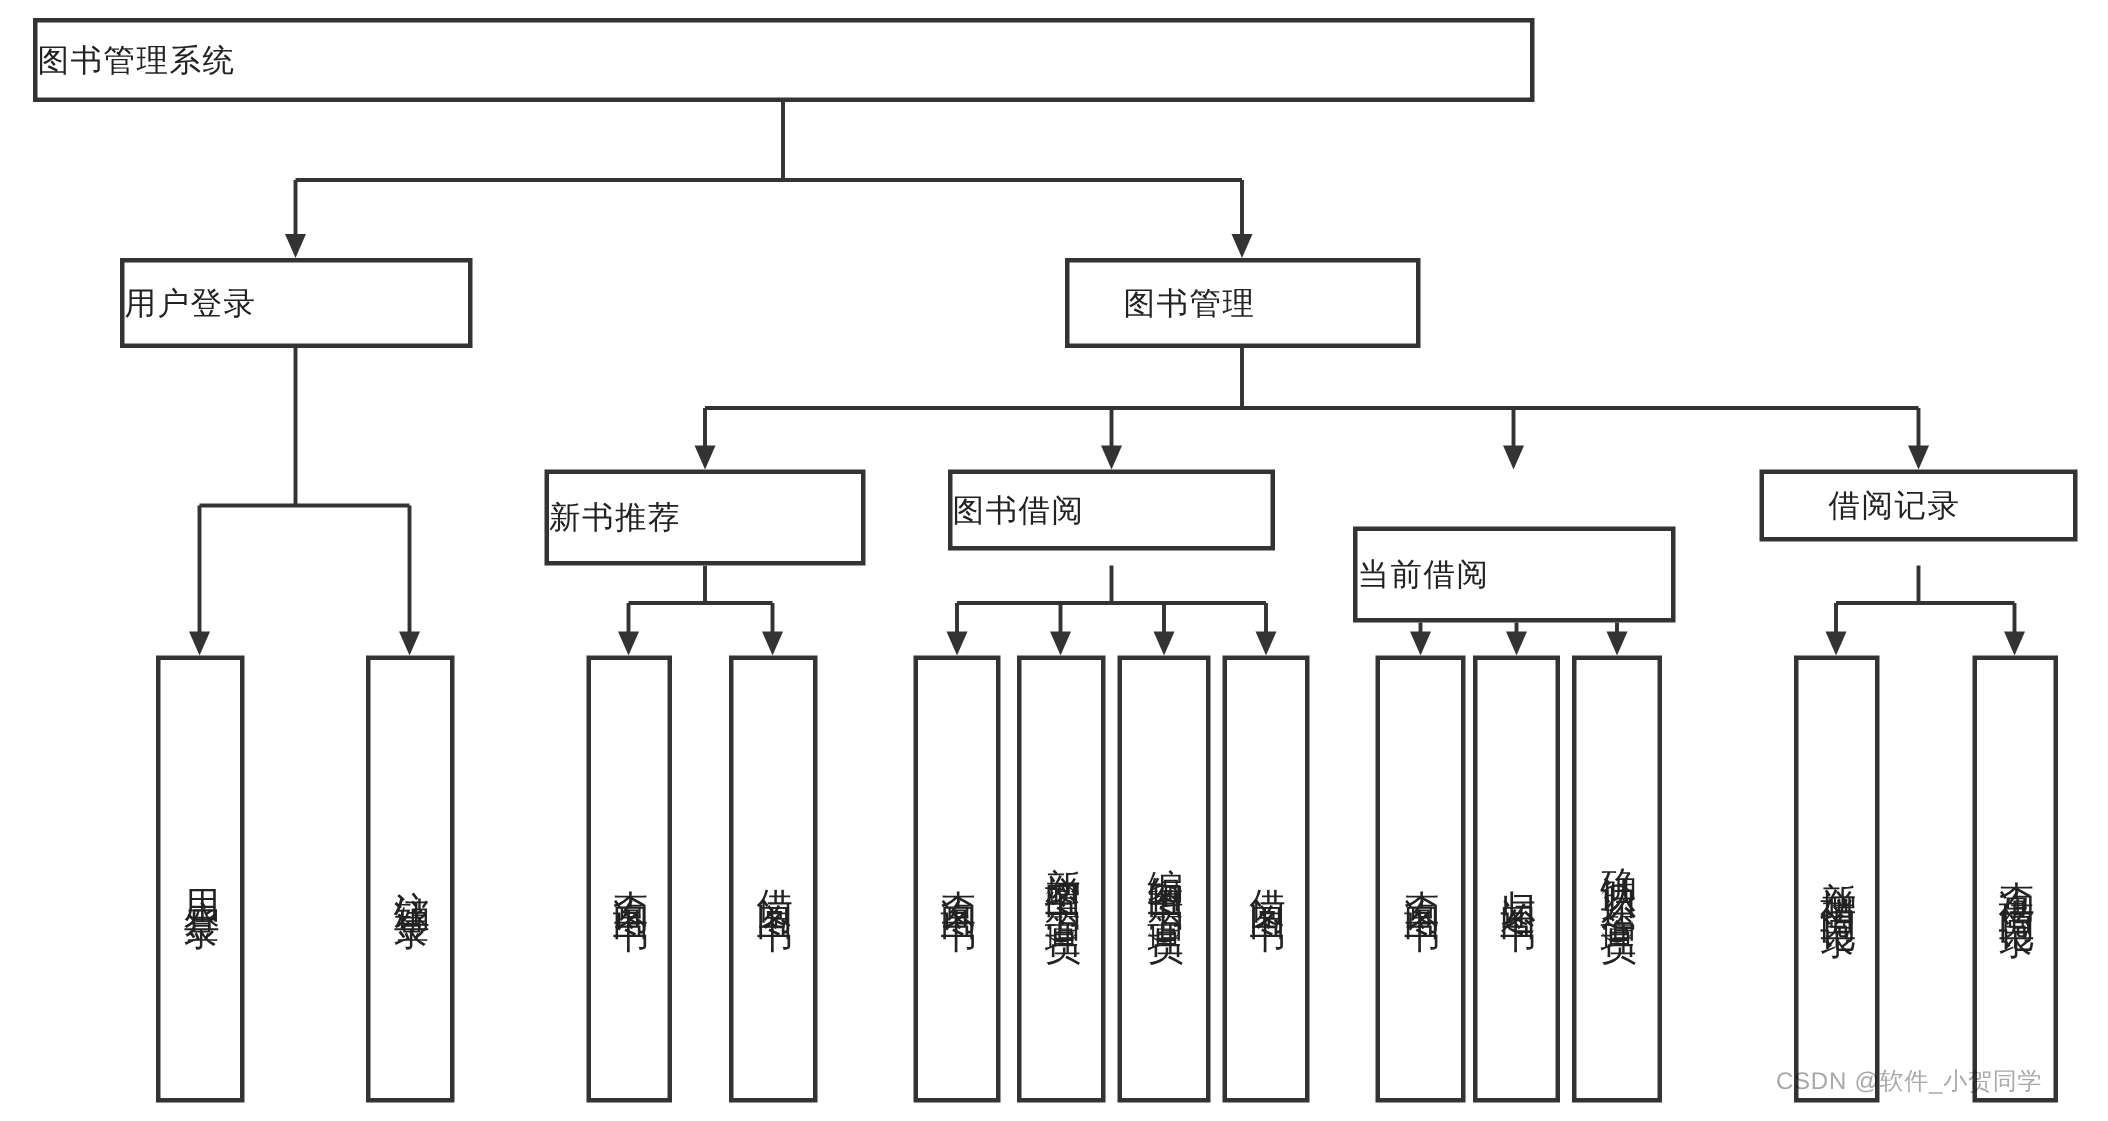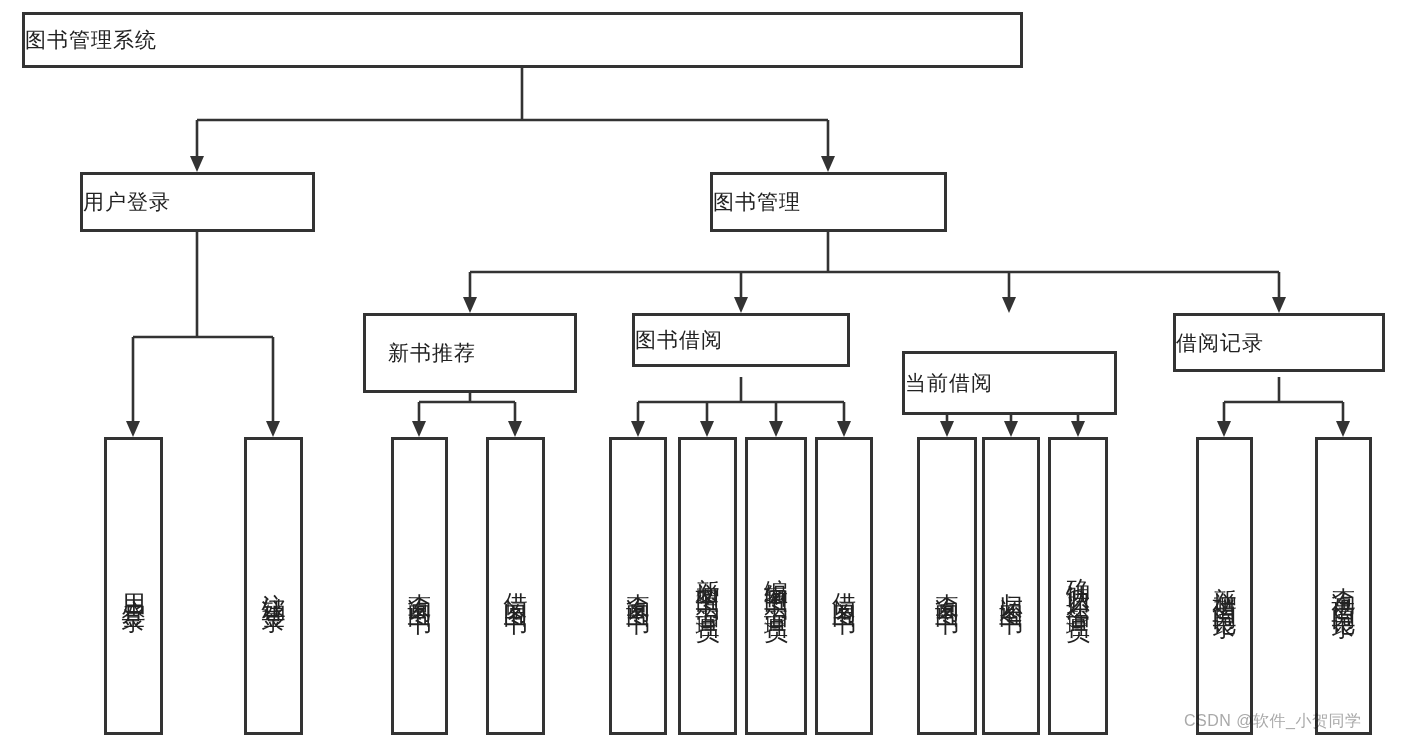--- a/index.html
+++ b/index.html
@@ -107,34 +107,34 @@
     </g>
   </svg>
 
   <div class="hbox" style="left:22px; top:12px; width:1001px; height:56px;">
     <span>图书管理系统</span>
   </div>
 
   <div class="hbox" style="left:80px; top:172px; width:235px; height:60px;">
     <span>用户登录</span>
   </div>
-  <div class="hbox" style="left:710px; top:172px; width:237px; height:60px;">
+  <div class="hbox" style="left:710px; top:172px; width:237px; height:60px;padding-left:36px;">
     <span>图书管理</span>
   </div>
 
-  <div class="hbox" style="left:363px; top:313px; width:214px; height:80px;padding-left:22px;">
+  <div class="hbox" style="left:363px; top:313px; width:214px; height:64px;">
     <span>新书推荐</span>
   </div>
   <div class="hbox" style="left:632px; top:313px; width:218px; height:54px;">
     <span>图书借阅</span>
   </div>
   <div class="hbox" style="left:902px; top:313px; width:215px; height:64px;margin-top:38px;">
     <span>当前借阅</span>
   </div>
-  <div class="hbox" style="left:1173px; top:313px; width:212px; height:59px;">
+  <div class="hbox" style="left:1173px; top:313px; width:212px; height:48px;padding-left:43px;">
     <span>借阅记录</span>
   </div>
 
   <div class="vbox" style="left:104px; width:59px;">
     <span class="vtext">用户登录</span>
   </div>
   <div class="vbox" style="left:244px; width:59px;">
     <span class="vtext">注销登录</span>
   </div>
 

